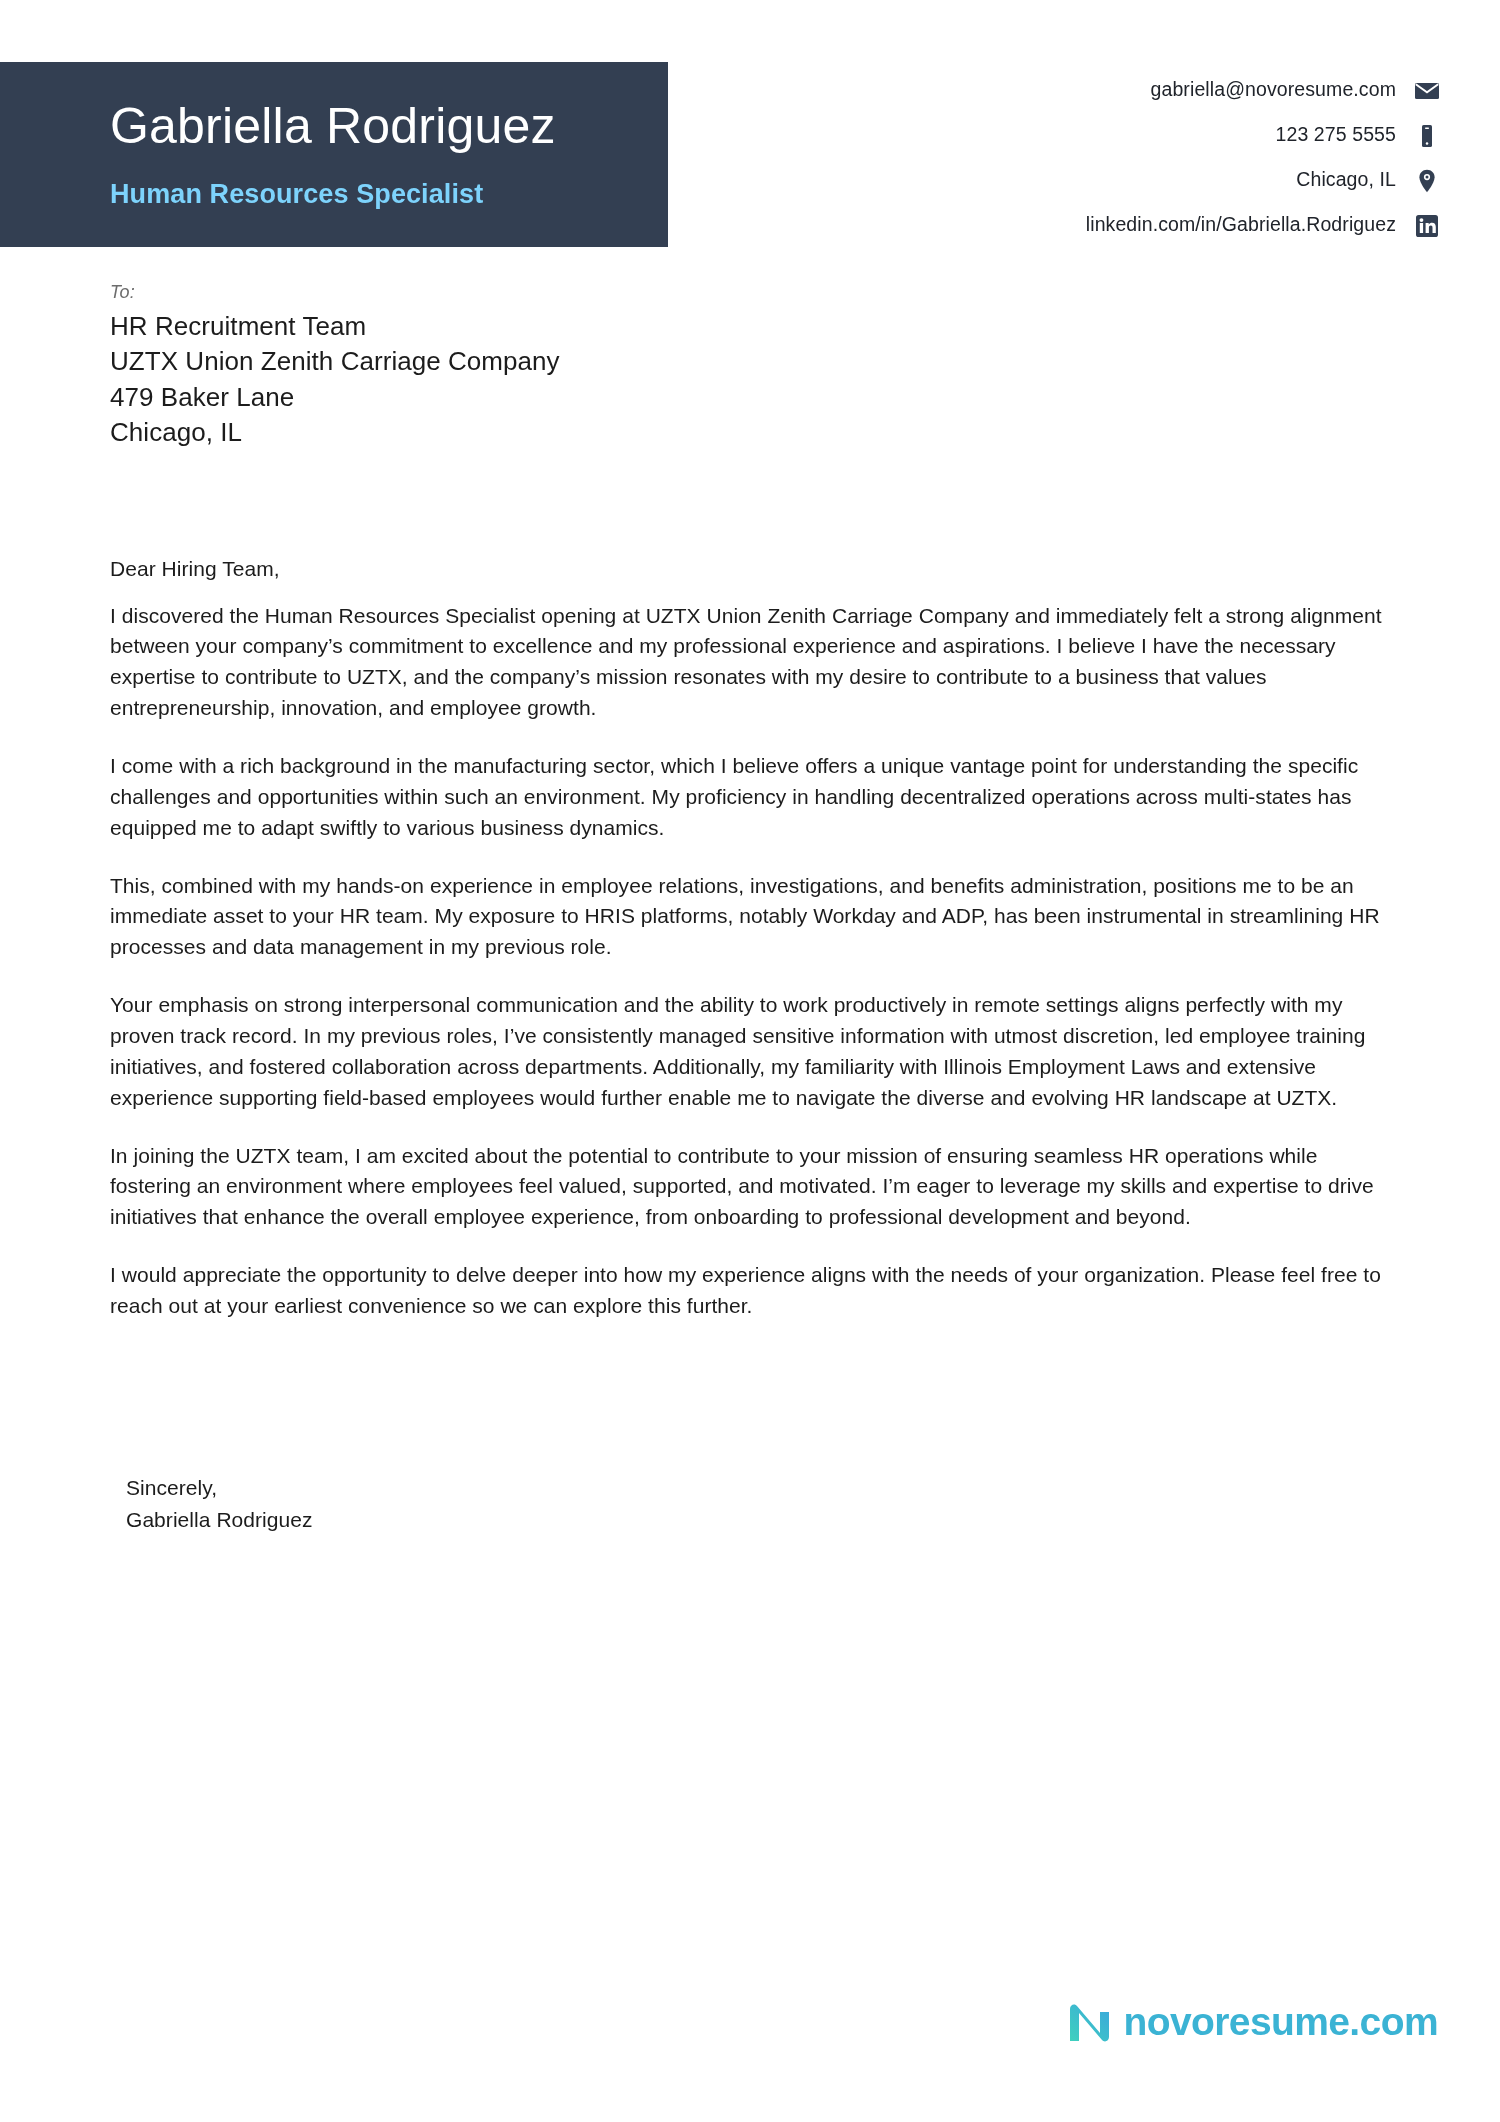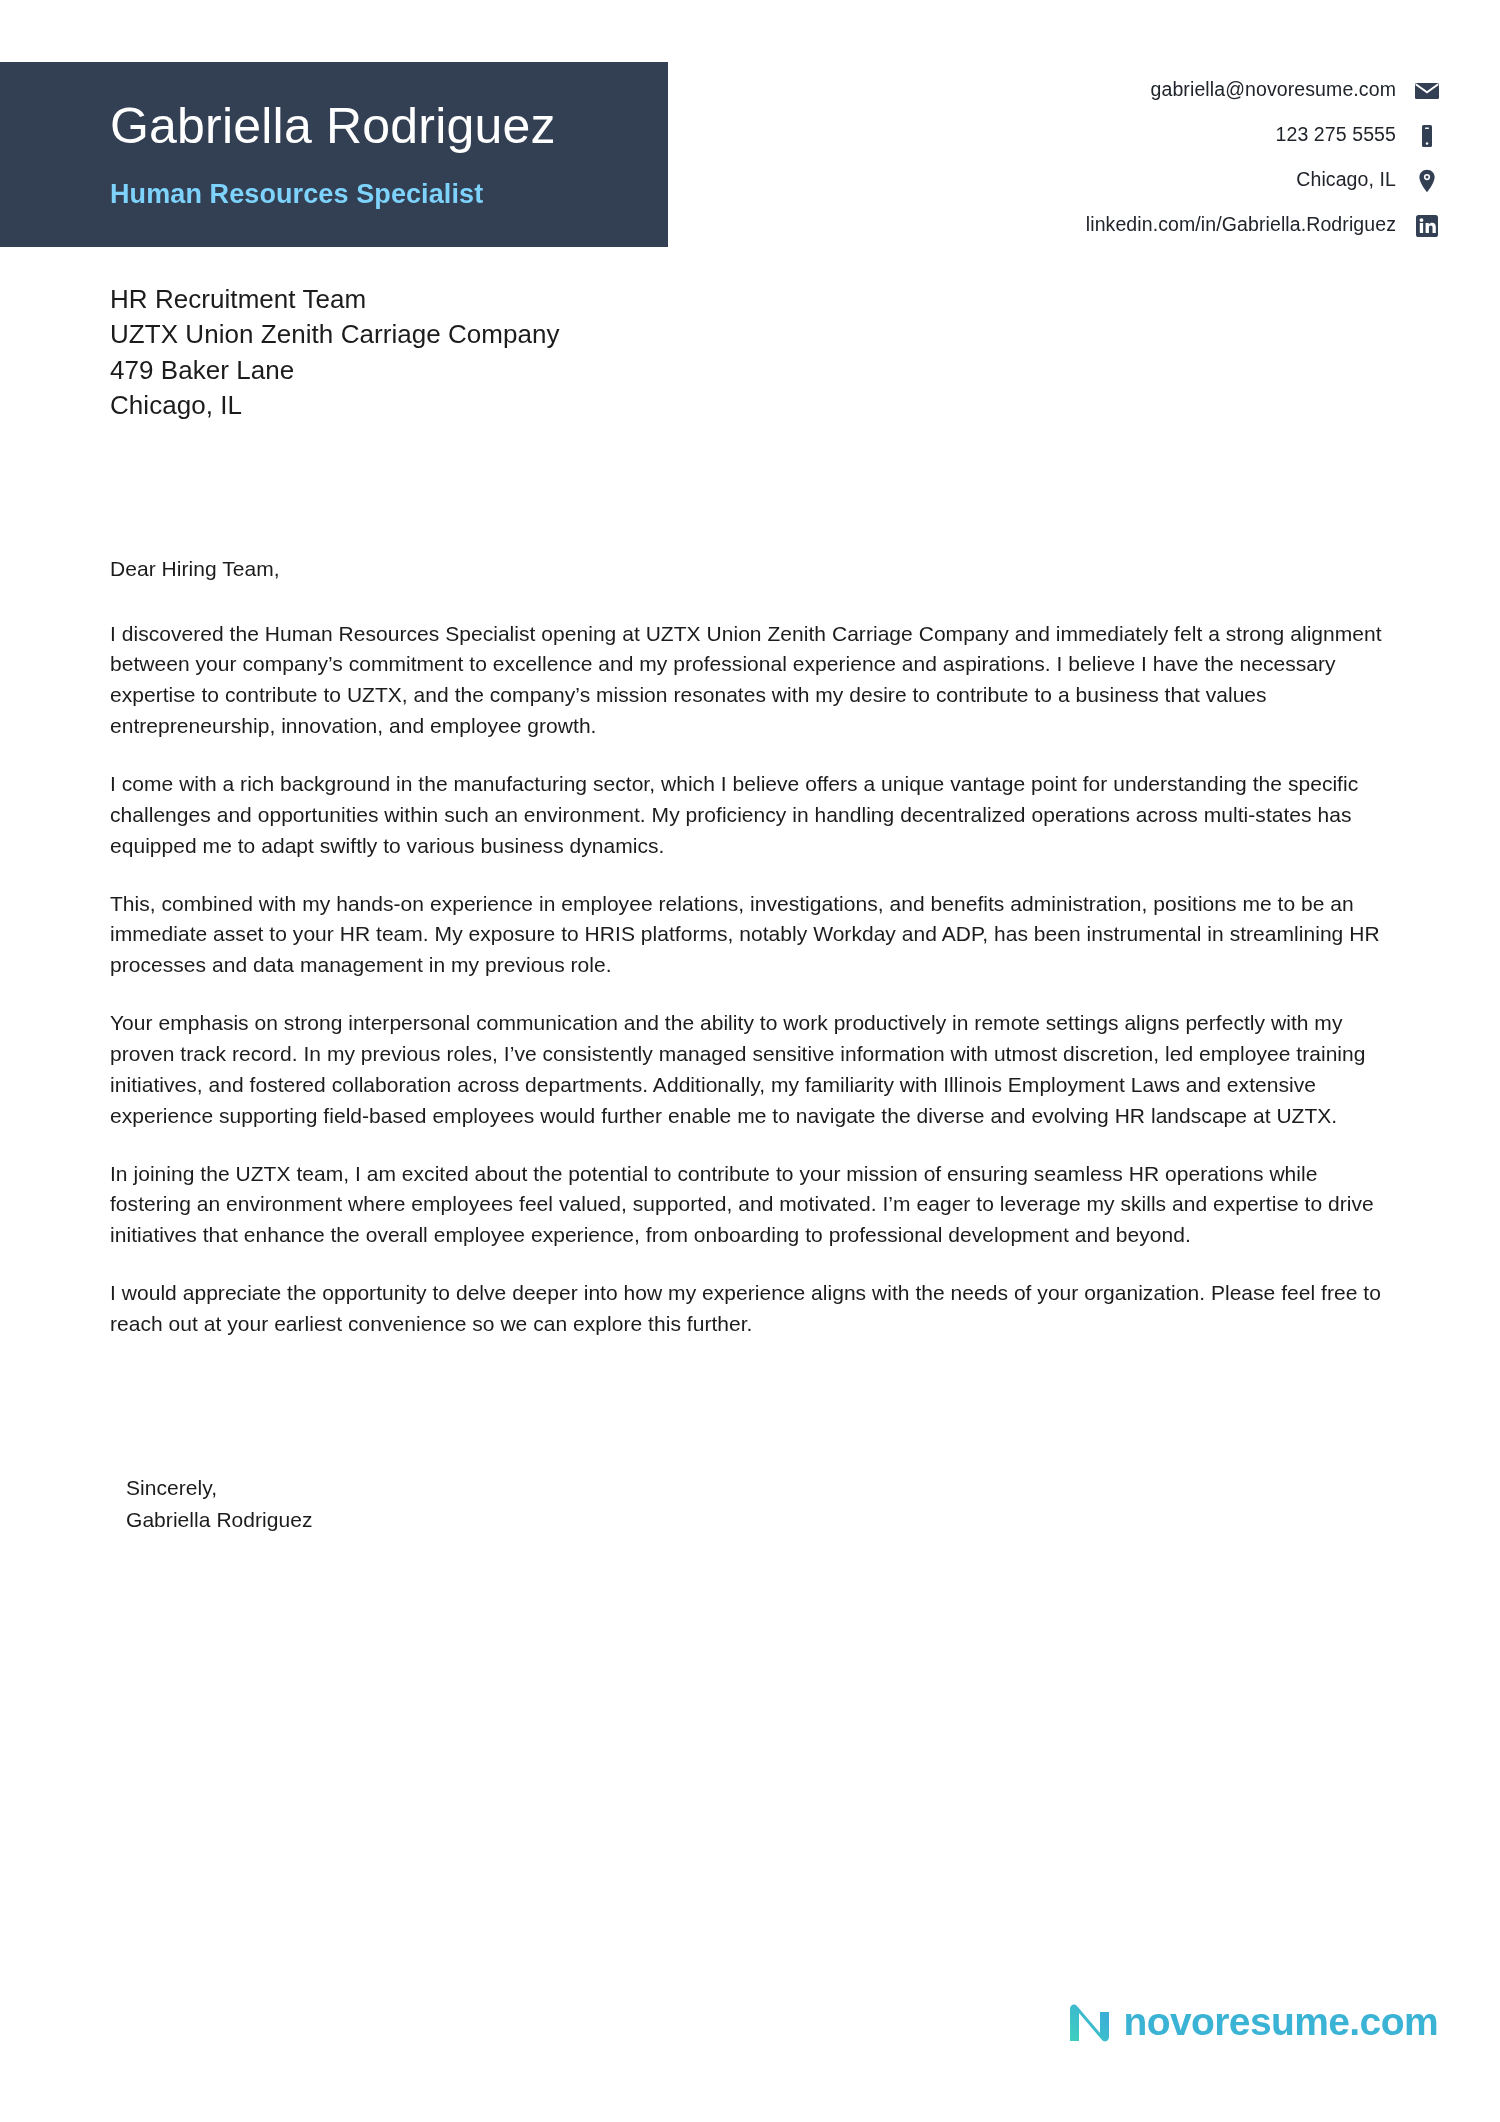--- a/index.html
+++ b/index.html
@@ -123,21 +123,21 @@
     left:110px;
     top:553px;
     width:1300px;
   }
 
   .salutation {
     font-size:21px;
     color:#1c1c1c;
     line-height:1.5;
     letter-spacing:0.05px;
-    margin-bottom:34px;
+    margin-bottom:16px;
   }
 
   .para {
     font-size:21px;
     color:#1c1c1c;
     line-height:1.47;
     letter-spacing:0.04px;
     margin-bottom:27px;
     max-width:1292px;
     text-align:left;
@@ -227,20 +227,21 @@
           <rect x="5.8" y="10" width="3.3" height="10" fill="#ffffff"></rect>
           <circle cx="7.45" cy="7.1" r="1.95" fill="#ffffff"></circle>
           <path d="M11.6 10 h3.1 v1.5 c0.7 -1.2 2 -1.8 3.4 -1.8 c2.4 0 3.7 1.5 3.7 4.3 V20 h-3.3 v-5.2 c0 -1.4 -0.5 -2.2 -1.7 -2.2 c-1.2 0 -1.9 0.8 -1.9 2.2 V20 h-3.3 Z" fill="#ffffff"></path>
         </svg>
       </span>
     </div>
 
   </div>
 
   <div class="recipient">
+    <div class="to-label">To:</div>
     <div class="recipient-line">HR Recruitment Team</div>
     <div class="recipient-line">UZTX Union Zenith Carriage Company</div>
     <div class="recipient-line">479 Baker Lane</div>
     <div class="recipient-line">Chicago, IL</div>
   </div>
 
   <div class="letter-body">
     <div class="salutation">Dear Hiring Team,</div>
     <p class="para">I discovered the Human Resources Specialist opening at UZTX Union Zenith Carriage Company and immediately felt a strong alignment between your company’s commitment to excellence and my professional experience and aspirations. I believe I have the necessary expertise to contribute to UZTX, and the company’s mission resonates with my desire to contribute to a business that values entrepreneurship, innovation, and employee growth.</p>
     <p class="para">I come with a rich background in the manufacturing sector, which I believe offers a unique vantage point for understanding the specific challenges and opportunities within such an environment. My proficiency in handling decentralized operations across multi-states has equipped me to adapt swiftly to various business dynamics.</p>

